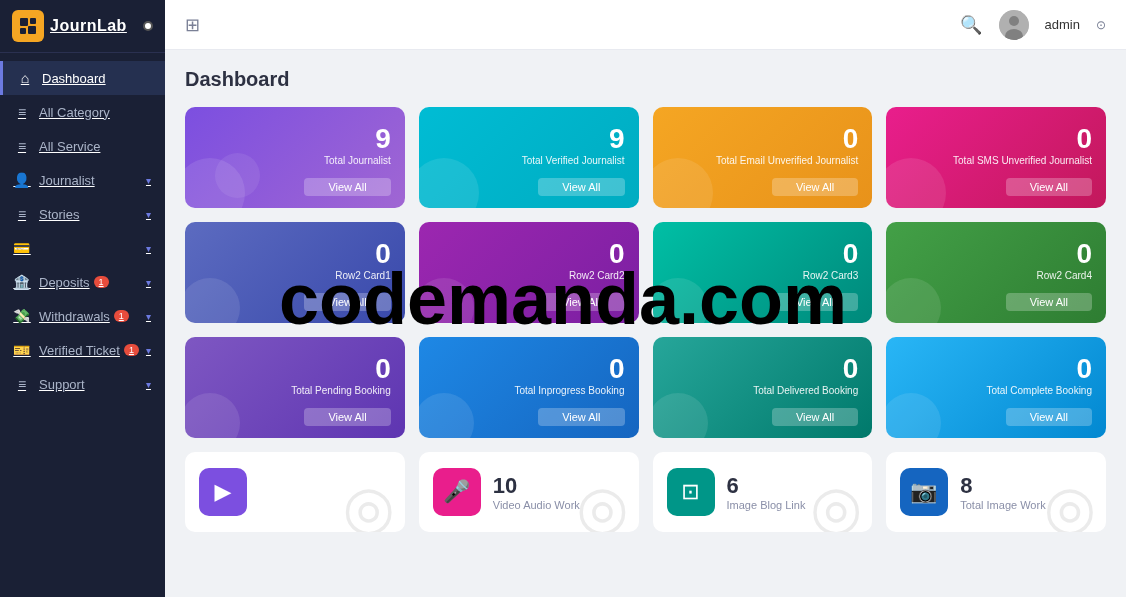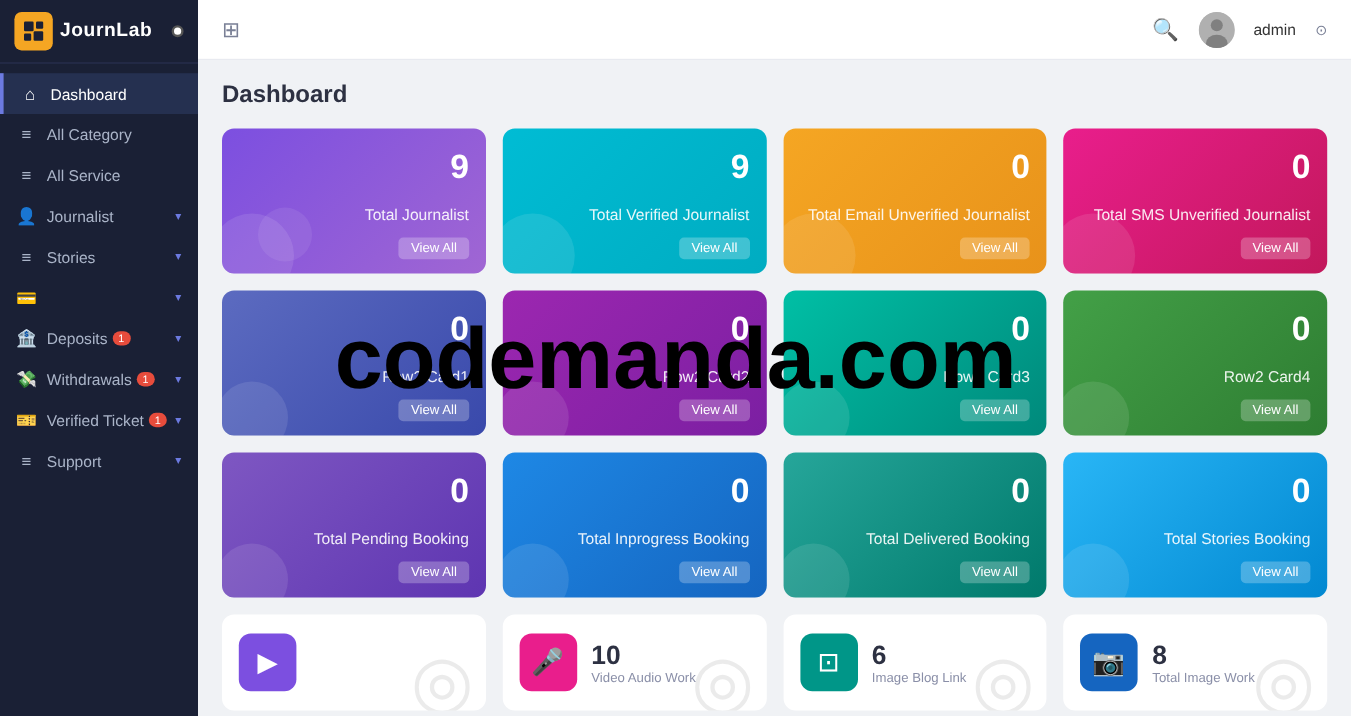--- a/index.html
+++ b/index.html
@@ -8,20 +8,21 @@
     
     .sidebar {
       width: 165px;
       background: #1a2035;
       color: #fff;
       display: flex;
       flex-direction: column;
       flex-shrink: 0;
       height: 597px;
       overflow-y: auto;
+      text-decoration: underline;
     }
     .sidebar-logo {
       display: flex;
       align-items: center;
       padding: 10px 12px;
       background: #1a2035;
       border-bottom: 1px solid #2a3050;
     }
     .logo-icon {
       width: 32px;
@@ -176,35 +177,35 @@
       overflow: hidden;
       min-height: 100px;
     }
     .stat-card .card-number {
       font-size: 28px;
       font-weight: 700;
       display: block;
       text-align: right;
     }
     .stat-card .card-label {
-      font-size: 13px;
+      font-size: 10px;
       text-align: right;
       display: block;
-      margin-top: 16px;
+      margin-top: 0;
       opacity: 0.9;
     }
     .stat-card .view-all-btn {
       display: inline-block;
       margin-top: 12px;
       float: right;
       background: rgba(255,255,255,0.25);
       color: #fff;
       border: none;
       border-radius: 4px;
-      padding: 3px 10px;
+      padding: 3px 24px;
       font-size: 11px;
       cursor: pointer;
     }
     .card-purple { background: linear-gradient(135deg, #7c4fe0, #a066d3); }
     .card-teal { background: linear-gradient(135deg, #00bcd4, #00acc1); }
     .card-orange { background: linear-gradient(135deg, #f5a623, #e8921a); }
     .card-pink { background: linear-gradient(135deg, #e91e8c, #c2185b); }
     .card-indigo { background: linear-gradient(135deg, #5c6bc0, #3949ab); }
     .card-purple2 { background: linear-gradient(135deg, #9c27b0, #7b1fa2); }
     .card-cyan { background: linear-gradient(135deg, #00bfa5, #00897b); }
@@ -462,21 +463,21 @@
         <div style="position:absolute;width:60px;height:60px;border-radius:50%;background:rgba(255,255,255,0.1);bottom:-15px;left:-5px;"></div>
         <span class="card-number">0</span>
         <span class="card-label">Total Delivered Booking</span>
         <div class="clearfix">
           <button class="view-all-btn">View All</button>
         </div>
       </div>
       <div class="stat-card card-skyblue">
         <div style="position:absolute;width:60px;height:60px;border-radius:50%;background:rgba(255,255,255,0.1);bottom:-15px;left:-5px;"></div>
         <span class="card-number">0</span>
-        <span class="card-label">Total Stories Booking</span>
+        <span class="card-label">Total Complete Booking</span>
         <div class="clearfix">
           <button class="view-all-btn">View All</button>
         </div>
       </div>
     </div>
 
     <div class="bottom-stats-row">
       <div class="bottom-stat-card">
         <div class="bottom-stat-icon icon-purple">▶</div>
         <div class="bottom-bg-shape">◎</div>

